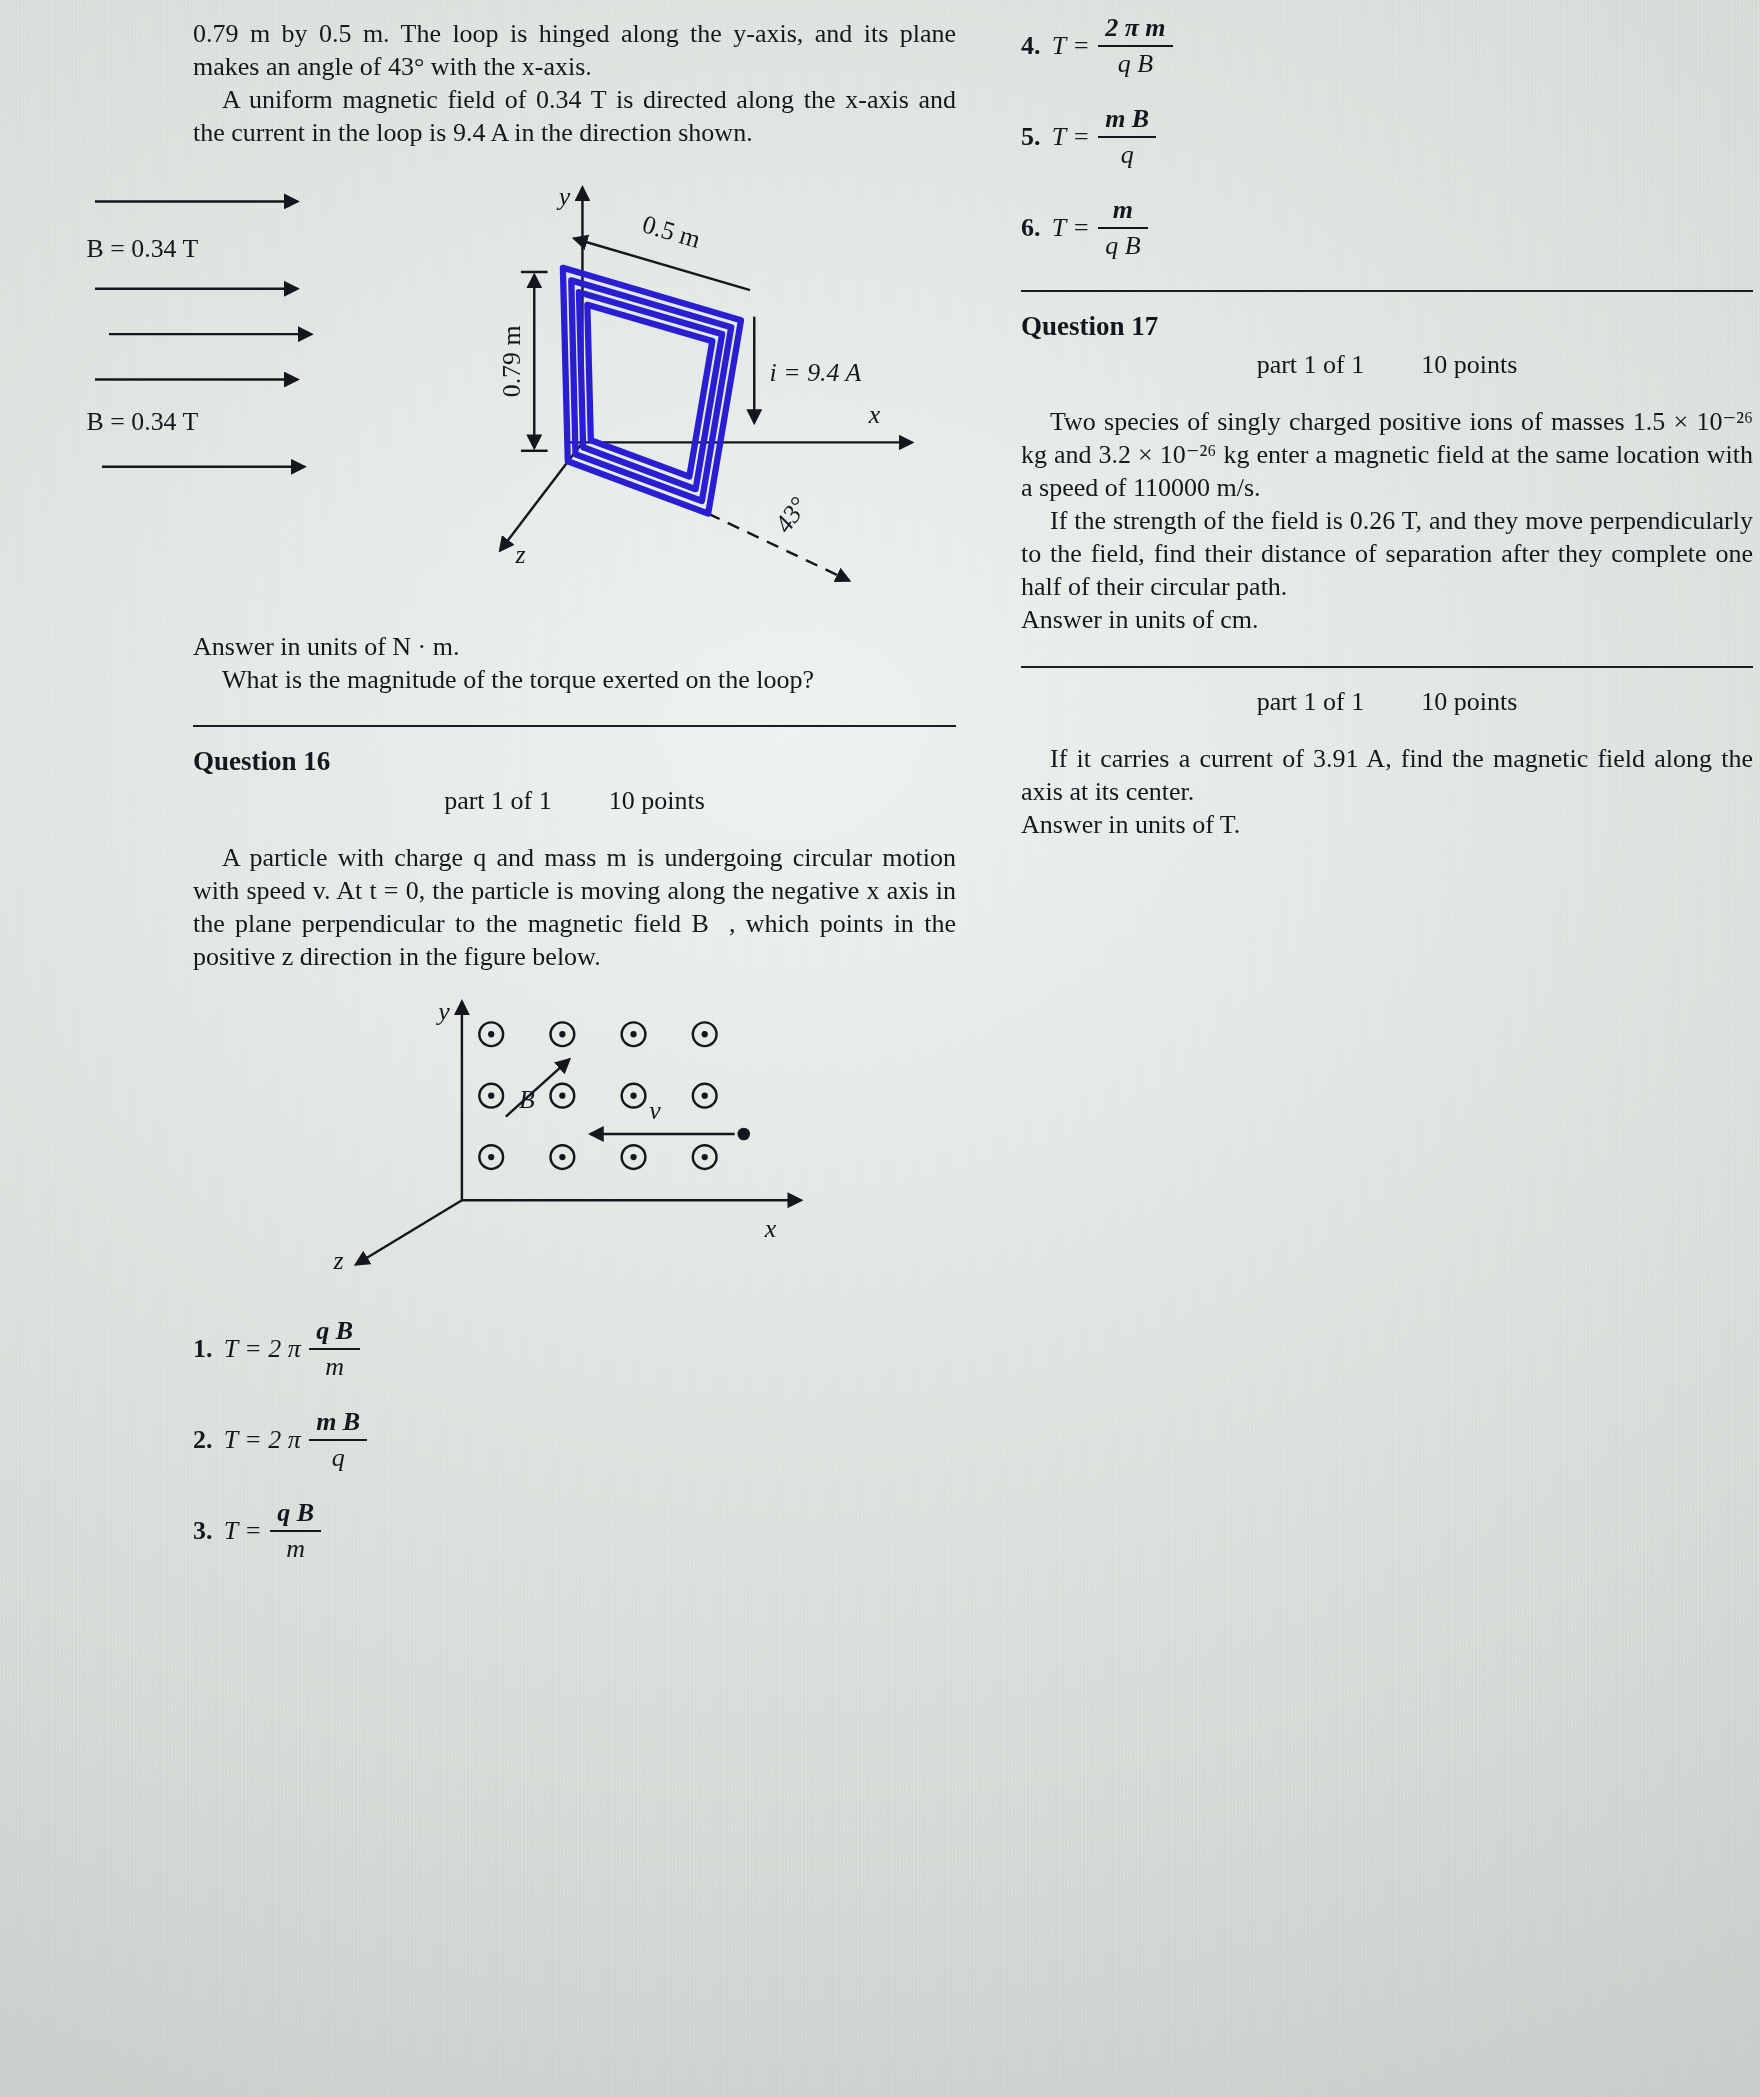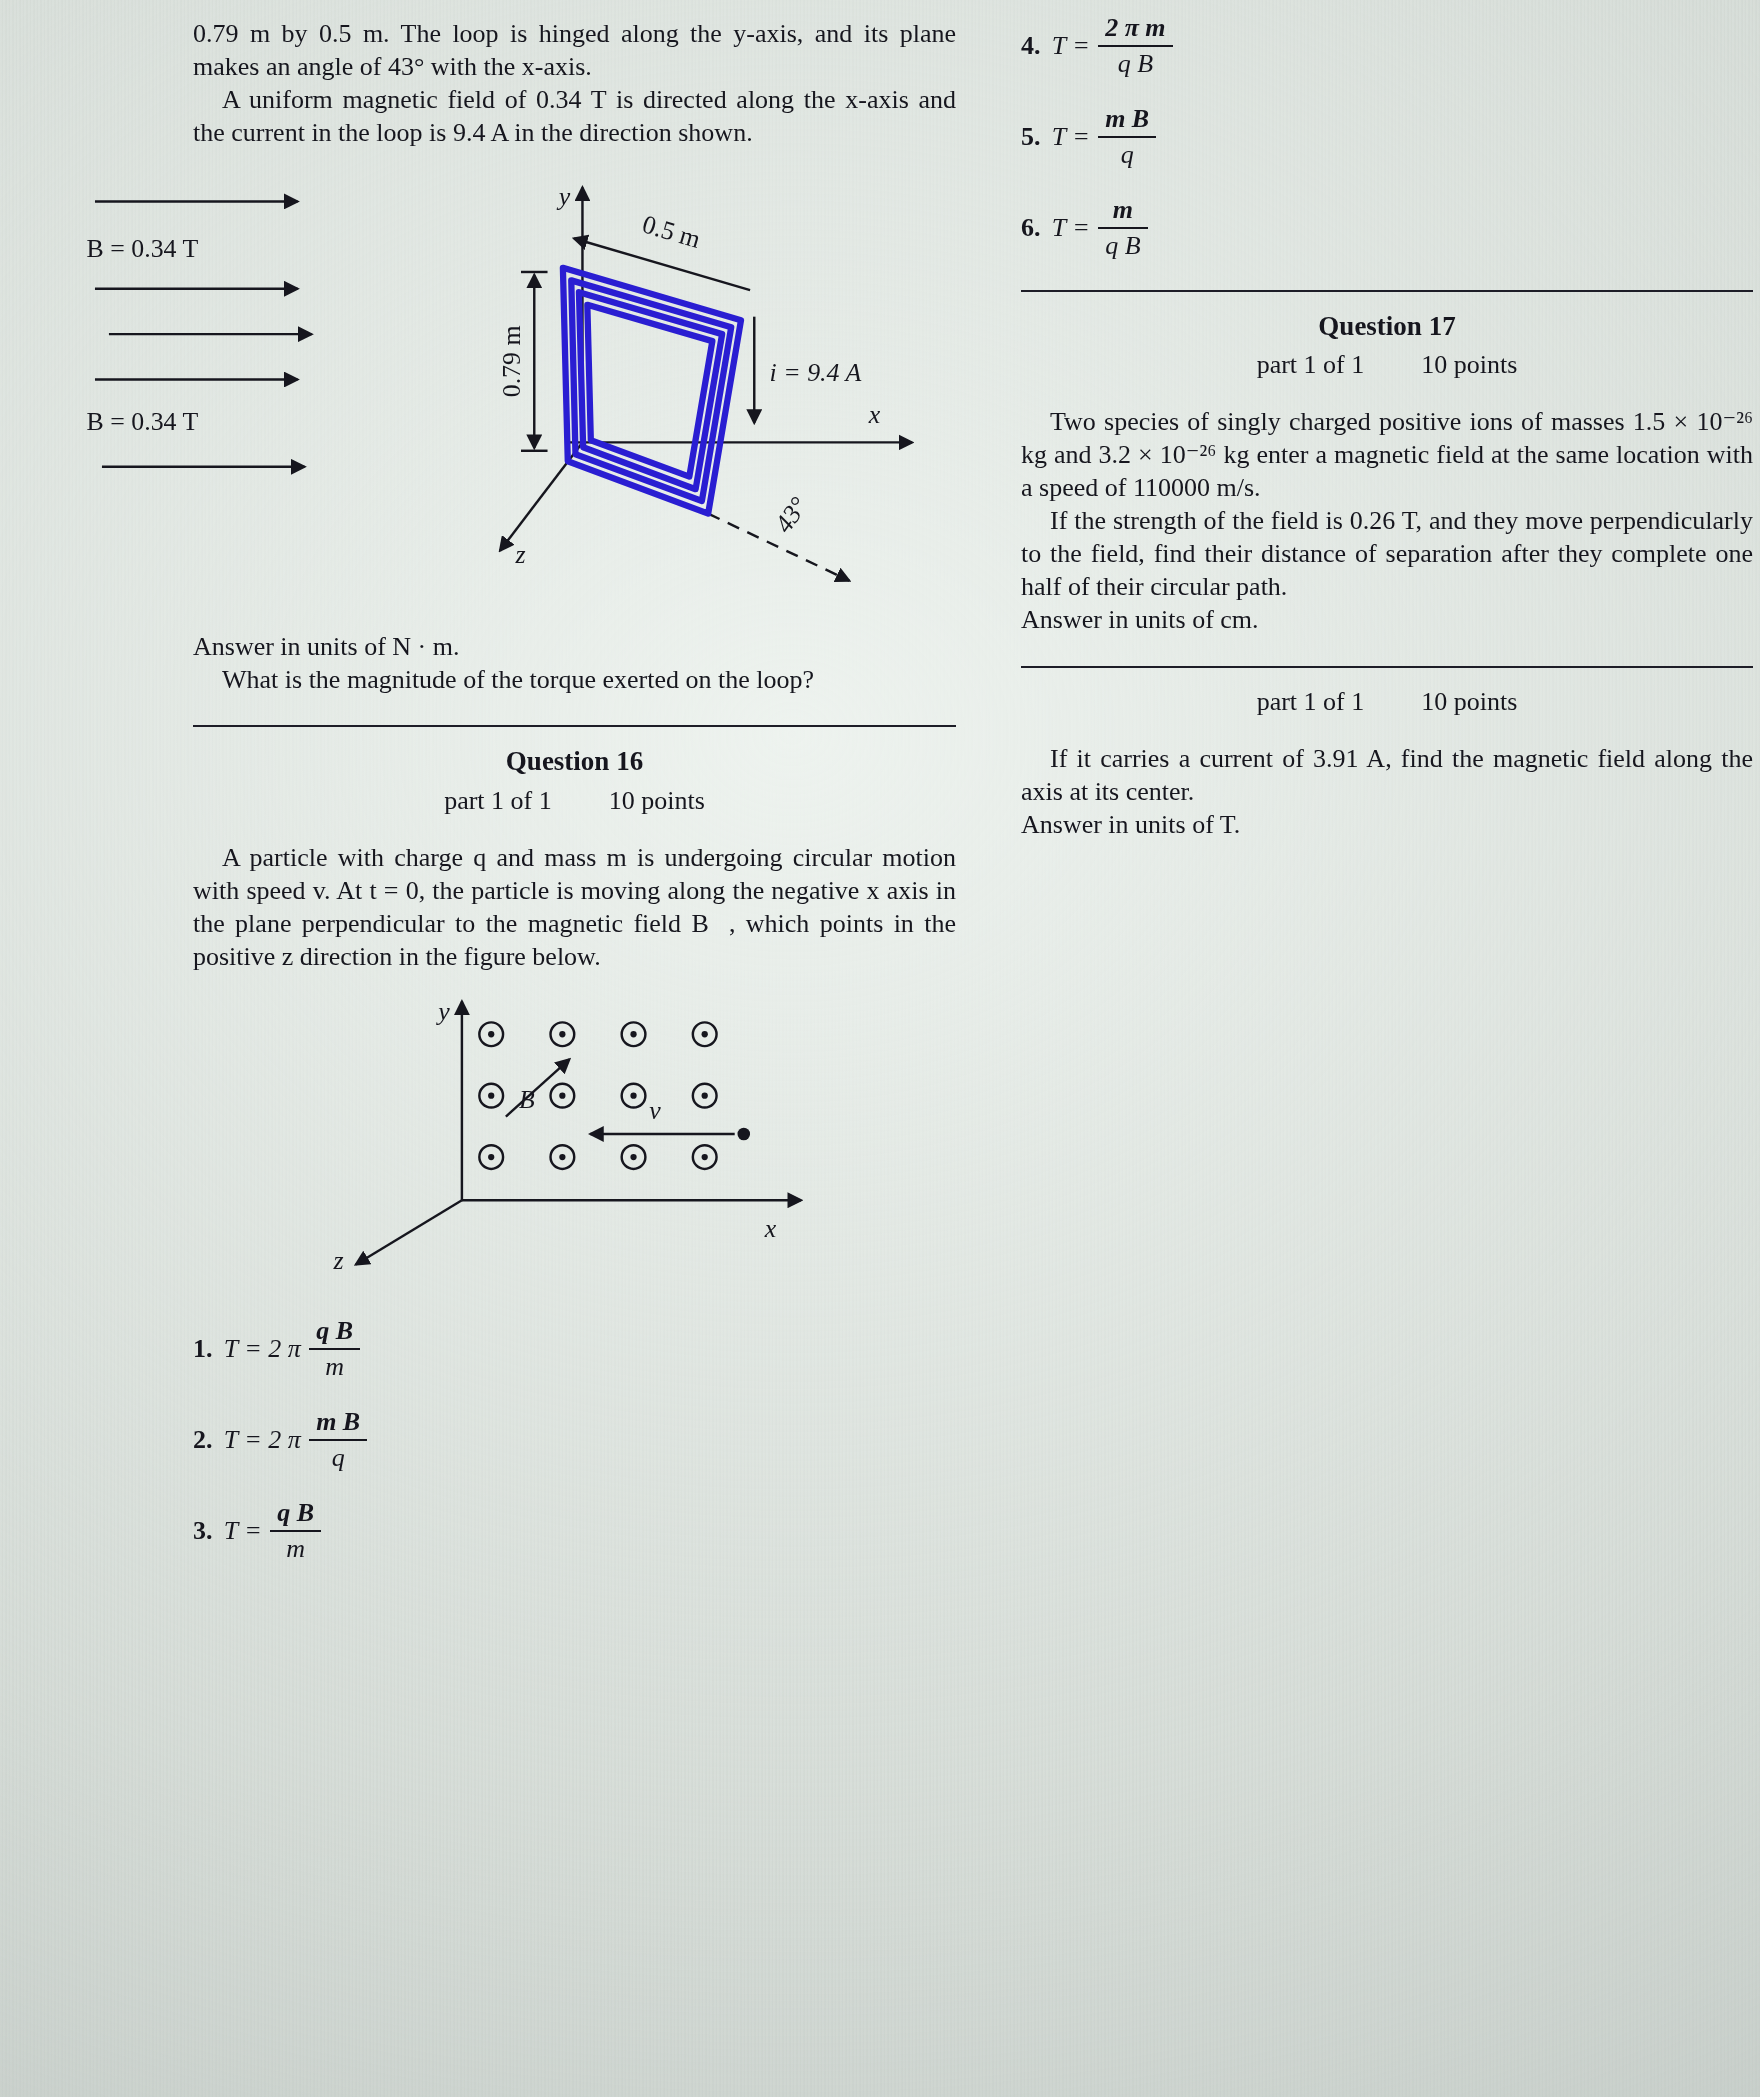--- a/index.html
+++ b/index.html
@@ -16,21 +16,21 @@
   }
   .page{position:relative;width:1757px;height:2097px;}
   .col{position:absolute;top:0;}
   .col-left{left:193px;width:763px;}
   .col-right{left:1021px;width:732px;}
   p.para{margin:0;text-align:justify;}
   p.top{margin-top:17px;}
   .indent{text-indent:29px;}
   .plain{text-align:left;}
   .rule{border:none;border-top:2.1px solid #1d1d27;margin:29px 0 17px 0;}
-  .qtitle{text-align:center;font-weight:bold;font-size:27px;margin:9.8px 0 5.6px 0;}
+  .qtitle{text-align:left;font-weight:bold;font-size:27px;margin:9.8px 0 5.6px 0;}
   .qmeta{display:flex;justify-content:center;gap:57px;margin-bottom:24px;}
   .math{font-style:italic;}
   .choice{display:flex;align-items:center;margin:25px 0;}
   .clabel{font-weight:bold;margin-right:11.2px;}
   .frac{display:inline-block;text-align:center;vertical-align:middle;margin-left:8.4px;line-height:1.15;}
   .fnum{display:block;border-bottom:2.1px solid #16161e;padding:0 7px 2.1px 7px;font-weight:bold;}
   .fden{display:block;padding:2.1px 7px 0 7px;}
   .fig1{display:block;margin:21px 0 12.6px -112px;}
   .fig2{display:block;margin:18px 0 9.8px 119px;}
   svg text{font-family:"Liberation Serif","DejaVu Serif",serif;}

